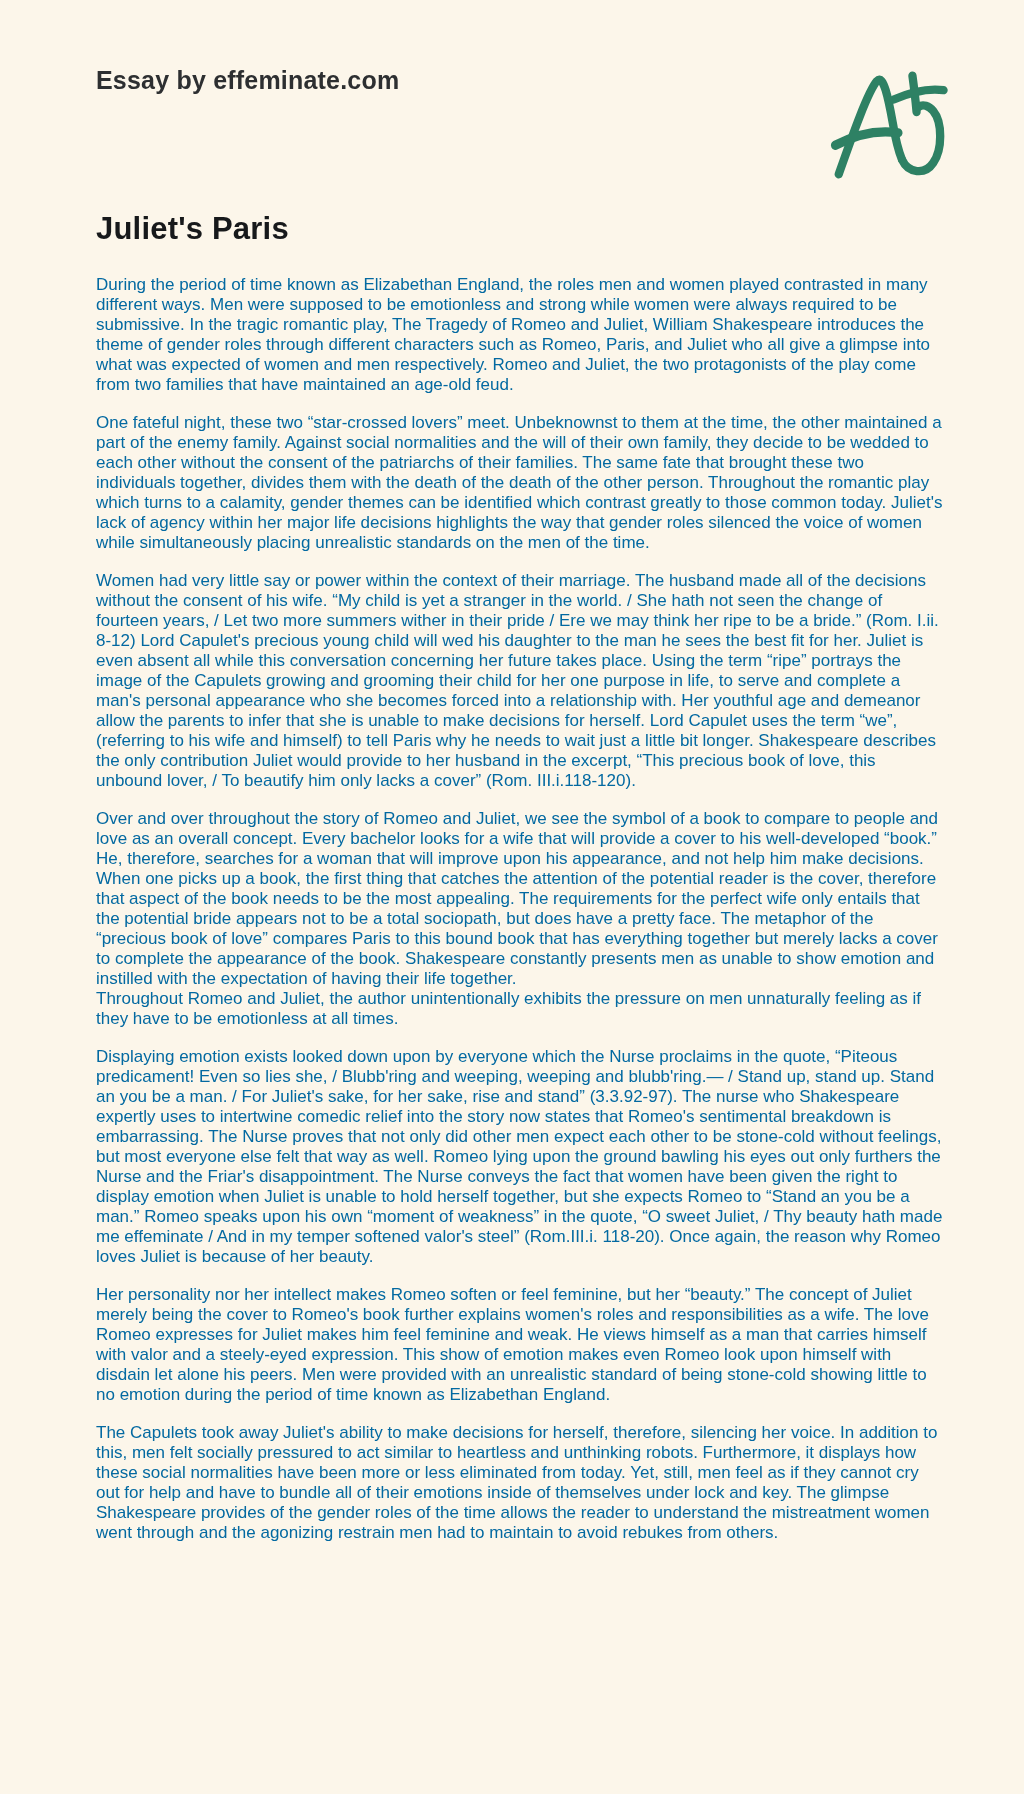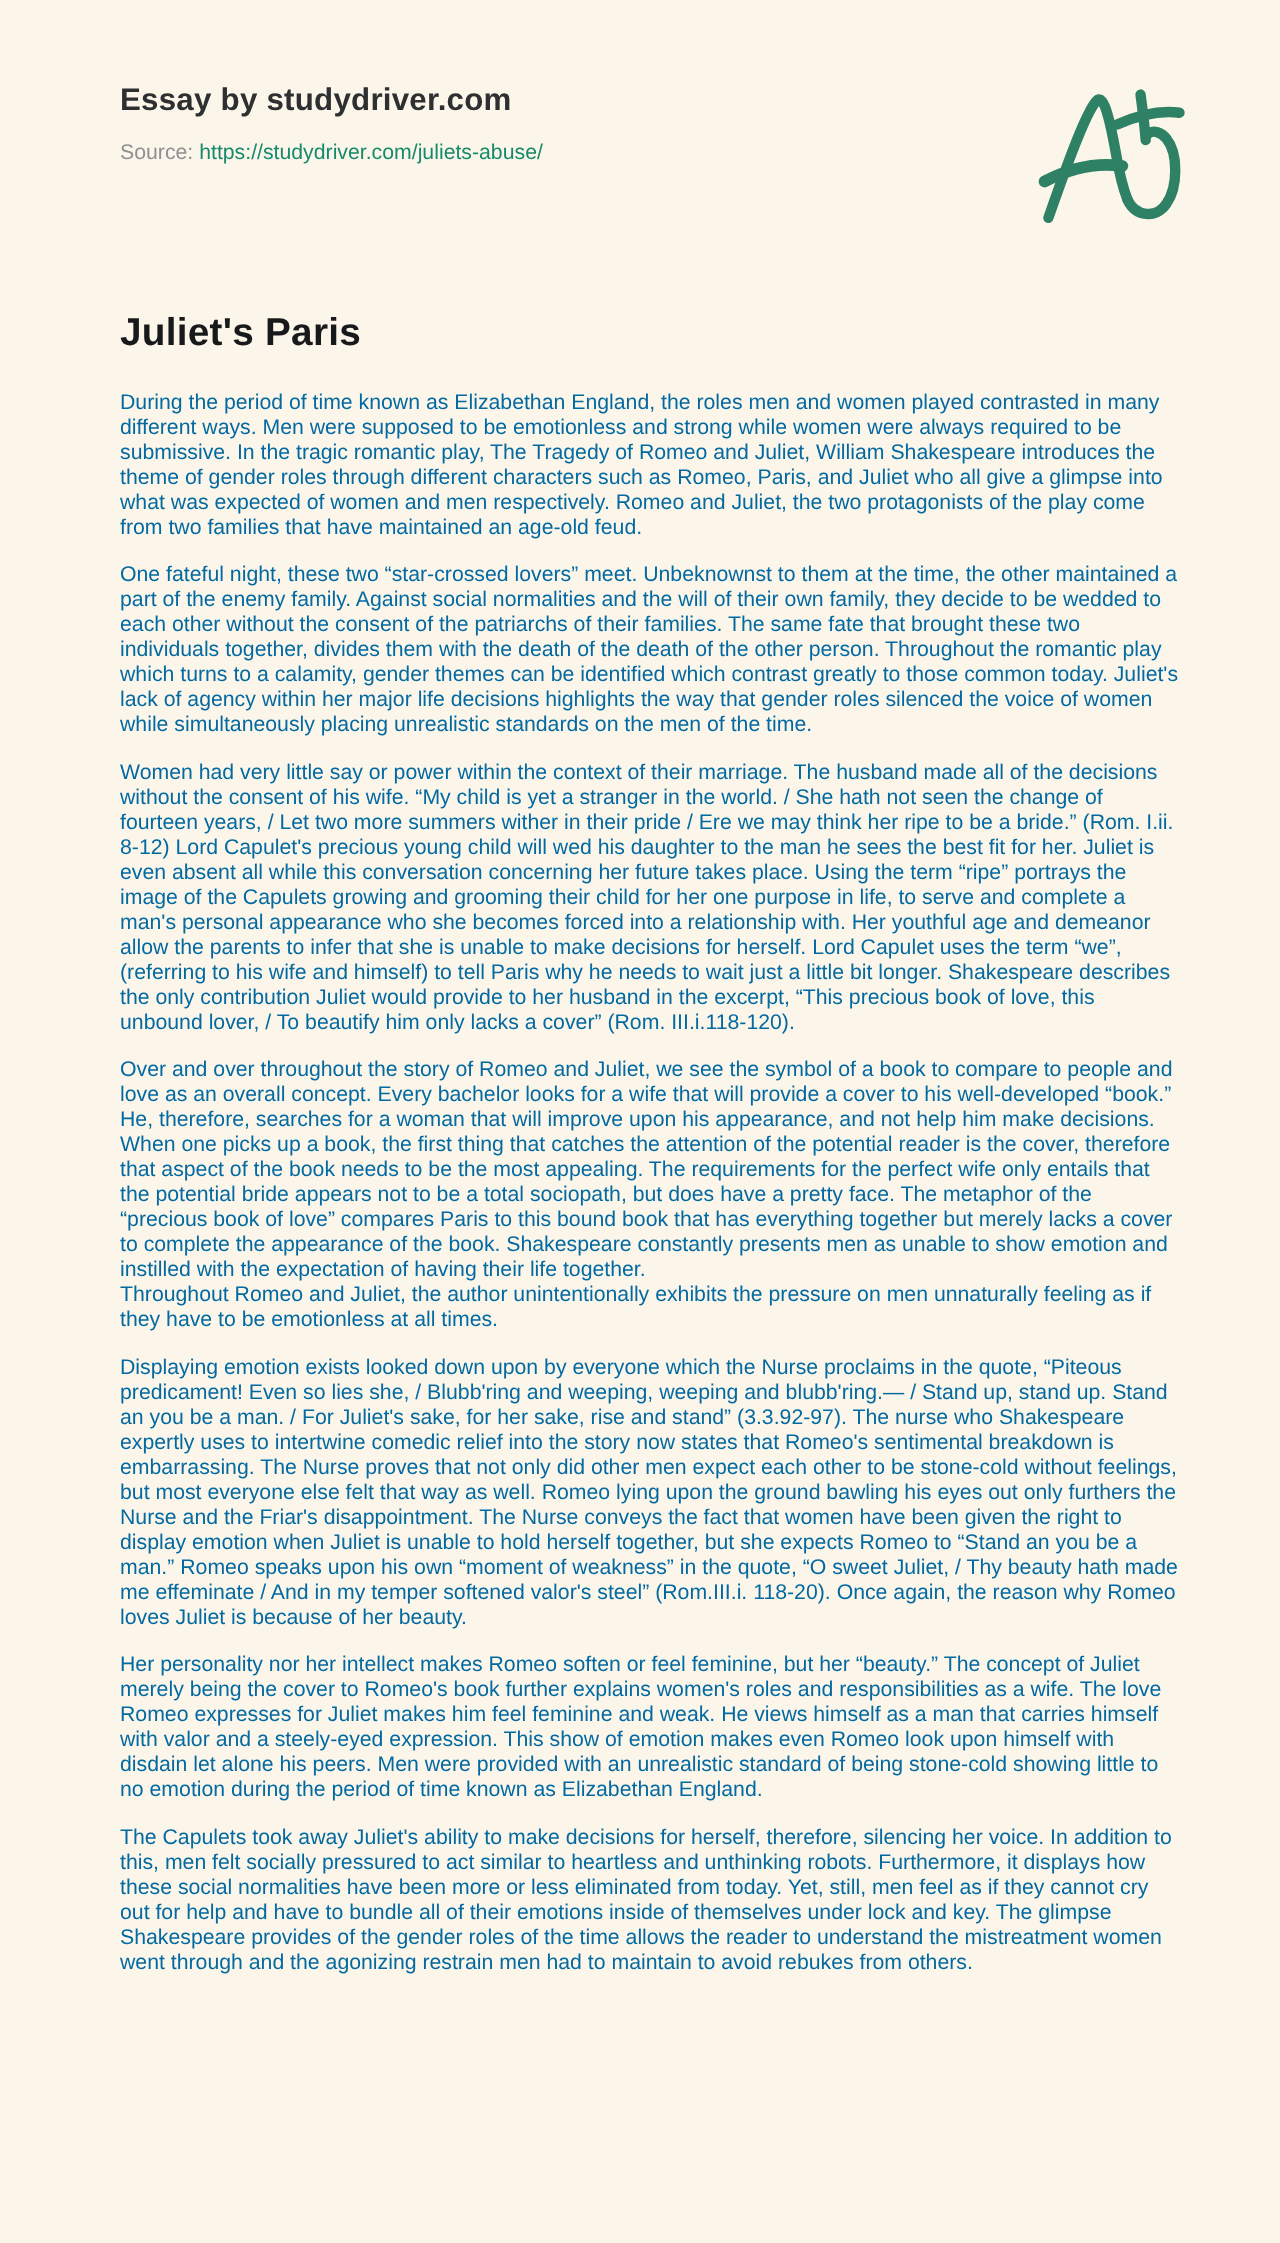--- a/index.html
+++ b/index.html
@@ -56,25 +56,21 @@
     margin: 0 0 18px;
     white-space: pre-line;
   }
 </style>
 </head>
 <body>
 
 <div class="page">
 
   <div class="doc-header">
-    <div class="doc-header-title">Essay by studydriver.com</div>
-    <div class="source-line">
-      <span>Source:</span>
-      <a class="source-link" href="#">https://studydriver.com/juliets-abuse/</a>
-    </div>
+    <div class="doc-header-title">Essay by effeminate.com</div>
     <div class="logo">
       <svg width="150" height="135" viewBox="0 0 140 130" xmlns="http://www.w3.org/2000/svg">
         <g fill="none" stroke="#2e8164" stroke-linecap="round" stroke-linejoin="round">
           <path stroke-width="8" d="M 10 112 C 22 78, 38 32, 47 22 C 53 15, 58 40, 62 62 C 64 74, 67 88, 71 98"></path>
           <path stroke-width="9" d="M 7 84 C 26 74, 46 69, 67 72"></path>
           <path stroke-width="8" d="M 71 98 C 77 111, 93 113, 101 101 C 110 88, 110 62, 101 51 C 97 46, 91 44, 87 47"></path>
           <path stroke-width="8" d="M 81 17 C 82.5 28, 84 40, 85 52"></path>
           <path stroke-width="8" d="M 63 40 C 79 33, 96 29, 111 31"></path>
         </g>
       </svg>

